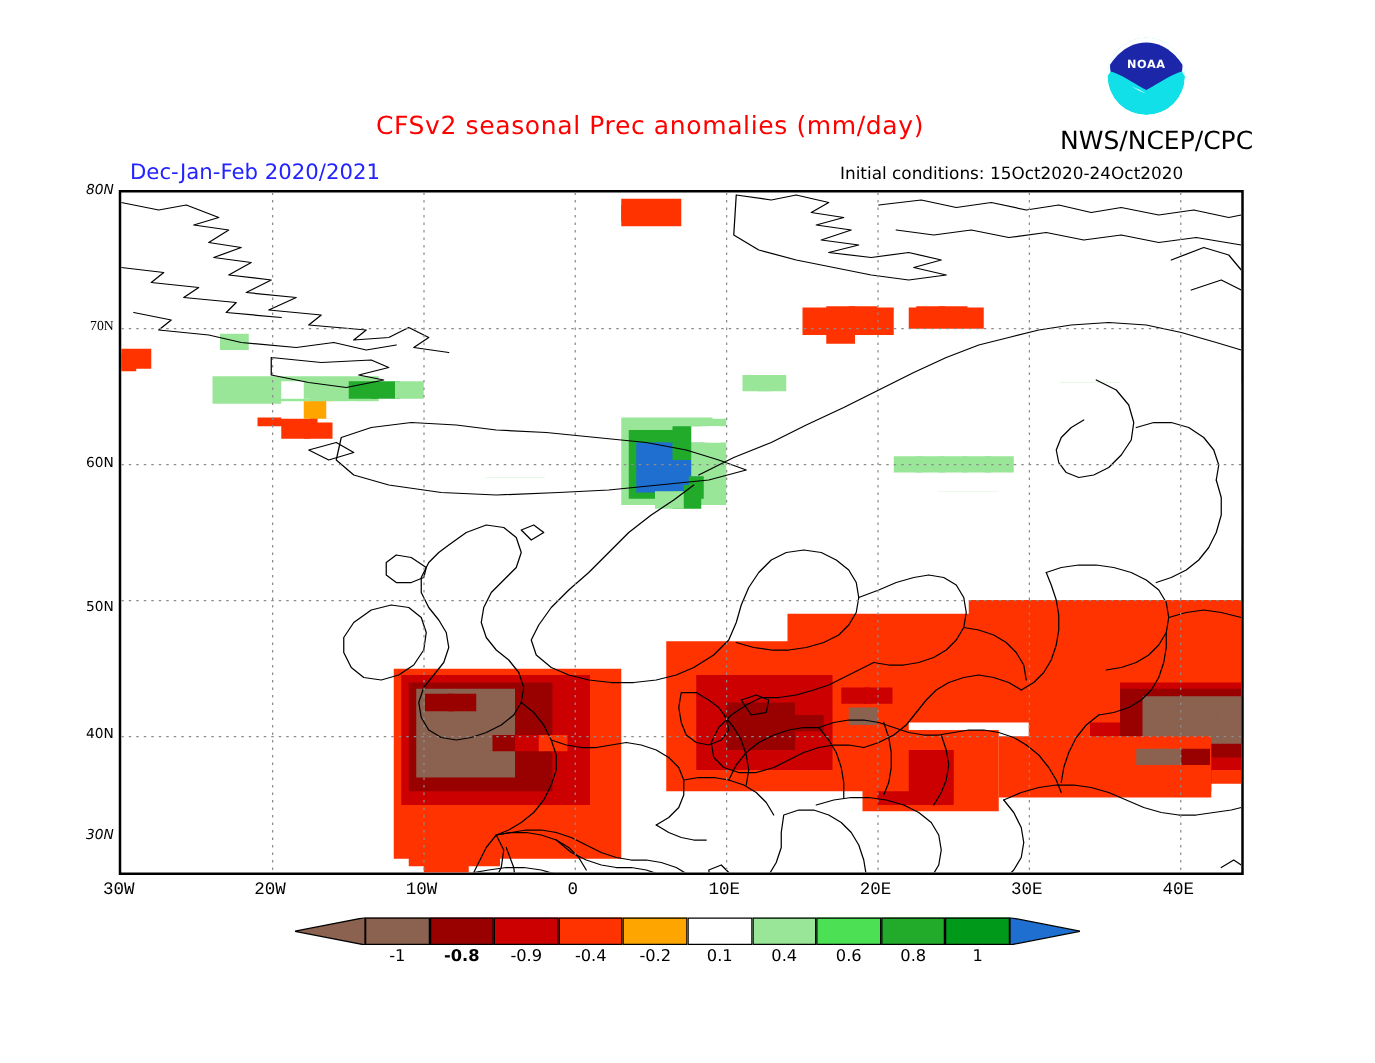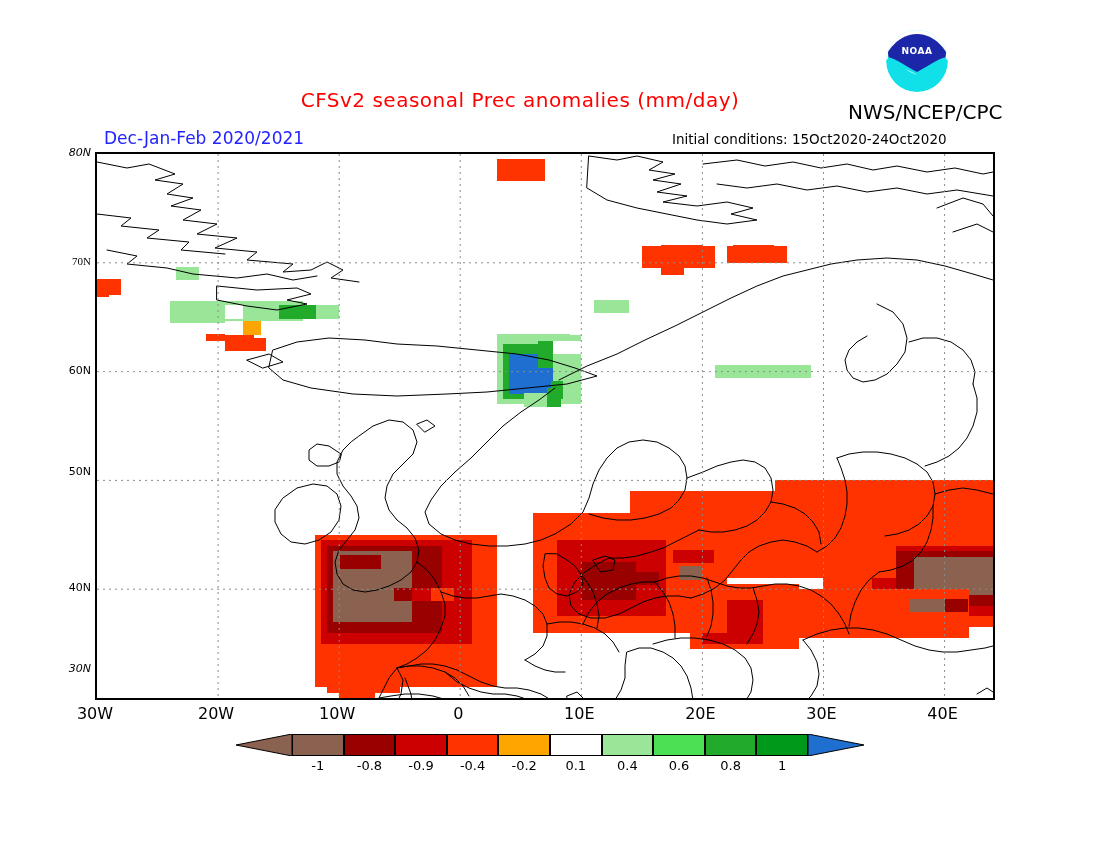--- a/index.html
+++ b/index.html
@@ -23,22 +23,22 @@
       border:2px solid #000;box-sizing:border-box;background:#fff;overflow:hidden;}
   #map-inner{position:absolute;left:0;top:0;width:896px;height:544px;}
   #grid-layer,#coast-layer,#gridline-layer{position:absolute;left:0;top:0;
       width:896px;height:544px;}
   .cell{position:absolute;}
 
   
   .ytick{position:absolute;right:0;font-size:11px;color:#000;white-space:nowrap;
          transform:translateY(-50%);}
   #ylabels{position:absolute;left:46px;top:152px;width:45px;height:548px;}
-  .xtick{position:absolute;top:0;font-size:16px;color:#000;white-space:nowrap;
-         transform:translateX(-50%);}
+  .xtick{position:absolute;top:0;font-size:14px;color:#000;white-space:nowrap;
+         transform:translateX(-50%);font-family:Liberation Mono, monospace;}
   #xlabels{position:absolute;left:95px;top:704px;width:900px;height:20px;}
 
   
   #colorbar-wrap{left:236px;top:734px;width:628px;height:44px;}
   #cbar{position:absolute;left:56px;top:0;width:516px;height:22px;}
   .cbseg{position:absolute;top:0;height:22px;border:1px solid #000;
          box-sizing:border-box;}
   .cbarrow{position:absolute;top:0;width:56px;height:22px;}
   .cblabel{position:absolute;top:24px;font-size:13px;color:#000;
            transform:translateX(-50%);white-space:nowrap;}
@@ -70,21 +70,21 @@
 <div class="abs" id="main-title">CFSv2 seasonal Prec anomalies (mm/day)</div>
 
 <div class="abs" id="season-label">Dec-Jan-Feb 2020/2021</div>
 
 <div class="abs" id="init-cond">Initial conditions: 15Oct2020-24Oct2020</div>
 
 <div id="ylabels">
     <div class="ytick" style="top: 0px; font-style: italic;">80N</div>
     <div class="ytick" style="top: 108.8px; font-family: Liberation Serif, serif;">70N</div>
     <div class="ytick" style="top: 217.6px;">60N</div>
-    <div class="ytick" style="top: 319px; margin-left: 12px;">50N</div>
+    <div class="ytick" style="top: 333px; margin-left: 12px;">50N</div>
     <div class="ytick" style="top: 435.2px;">40N</div>
     <div class="ytick" style="top: 516px; font-style: italic;">30N</div>
   </div>
 
 <div id="xlabels">
     <div class="xtick" style="left: 0px;">30W</div>
     <div class="xtick" style="left: 121.081px;">20W</div>
     <div class="xtick" style="left: 242.162px;">10W</div>
     <div class="xtick" style="left: 363.243px;">0</div>
     <div class="xtick" style="left: 484.324px;">10E</div>
@@ -414,21 +414,21 @@
       <div class="cbseg" style="left: 309.6px; width: 51.6px; background: rgb(153, 230, 153);"></div>
       <div class="cbseg" style="left: 361.2px; width: 51.6px; background: rgb(76, 224, 85);"></div>
       <div class="cbseg" style="left: 412.8px; width: 51.6px; background: rgb(34, 170, 43);"></div>
       <div class="cbseg" style="left: 464.4px; width: 51.6px; background: rgb(0, 153, 25);"></div>
     </div>
   <svg class="cbarrow" style="left:572px;" viewBox="0 0 56 22" preserveAspectRatio="none">
     <polygon points="56,11 0,0 0,22" fill="#1F6FD0" stroke="#000" stroke-width="1"></polygon>
   </svg>
   <div id="cblabels" style="position:absolute;left:0;top:0;width:628px;height:44px;">
       <div class="cblabel" style="left: 81.8px;">-1</div>
-      <div class="cblabel" style="left: 133.4px;">-0.8</div>
+      <div class="cblabel" style="left: 133.4px; font-weight: bold;">-0.8</div>
       <div class="cblabel" style="left: 185px;">-0.9</div>
       <div class="cblabel" style="left: 236.6px;">-0.4</div>
       <div class="cblabel" style="left: 288.2px;">-0.2</div>
       <div class="cblabel" style="left: 339.8px;">0.1</div>
       <div class="cblabel" style="left: 391.4px;">0.4</div>
       <div class="cblabel" style="left: 443px;">0.6</div>
       <div class="cblabel" style="left: 494.6px;">0.8</div>
       <div class="cblabel" style="left: 546.2px;">1</div>
     </div>
 </div>

